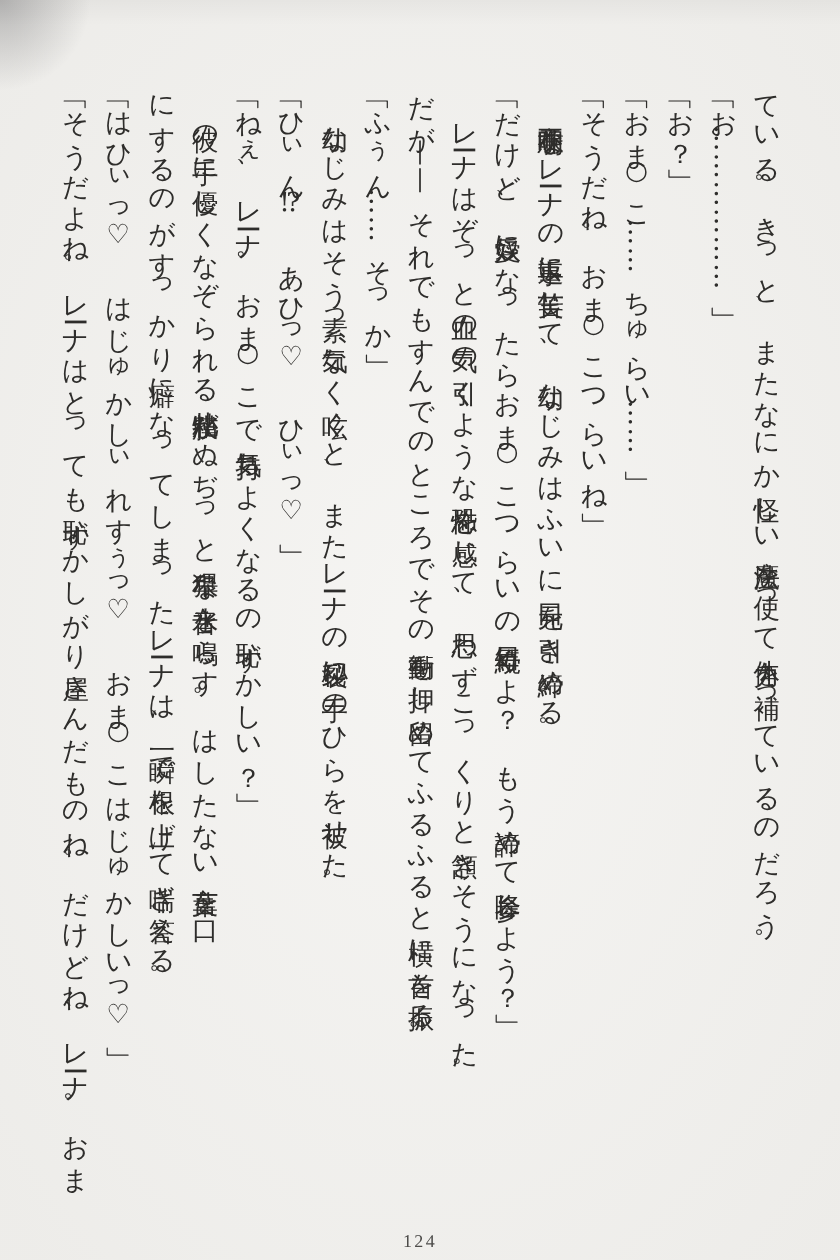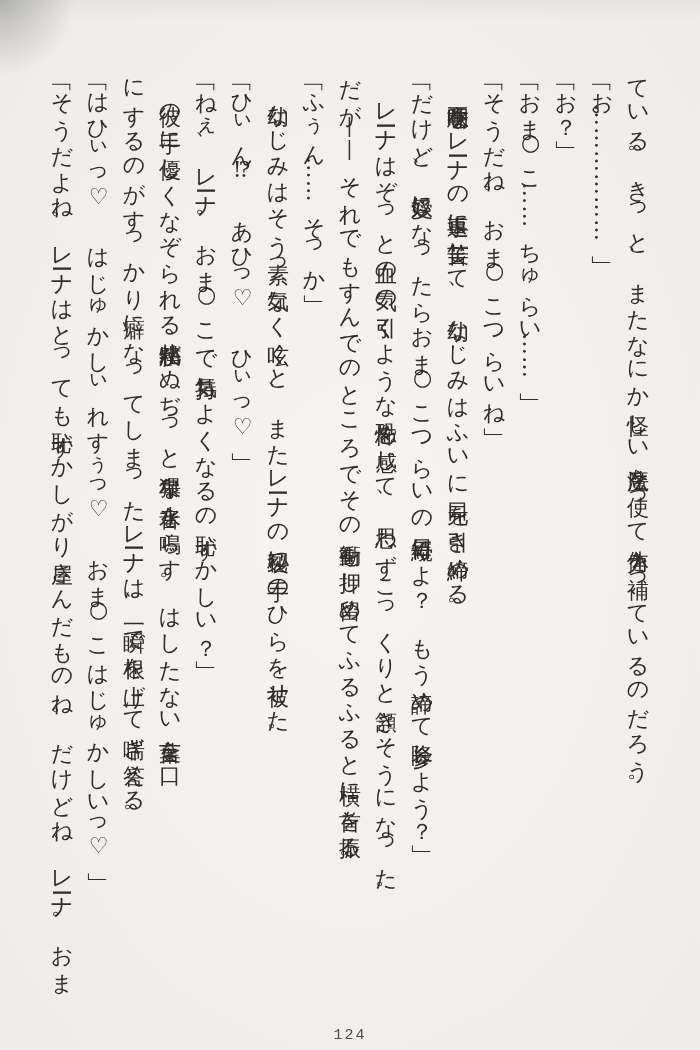--- a/index.html
+++ b/index.html
@@ -42,21 +42,21 @@
   }
   .ind0 { padding-top: 0; }     
   .ind1 { padding-top: 13px; }  
   .ind2 { padding-top: 24px; }  
   .page-number {
     position: absolute;
     bottom: 6px;
     left: 0;
     width: 100%;
     text-align: center;
-    font-family: Liberation Mono, monospace;
+    font-family: Liberation Serif, serif;
     font-size: 15px;
     letter-spacing: 2px;
     color: #4d4c4a;
   }
 </style>
 </head>
 <body>
 
 <div class="scan-layer"></div>
 

